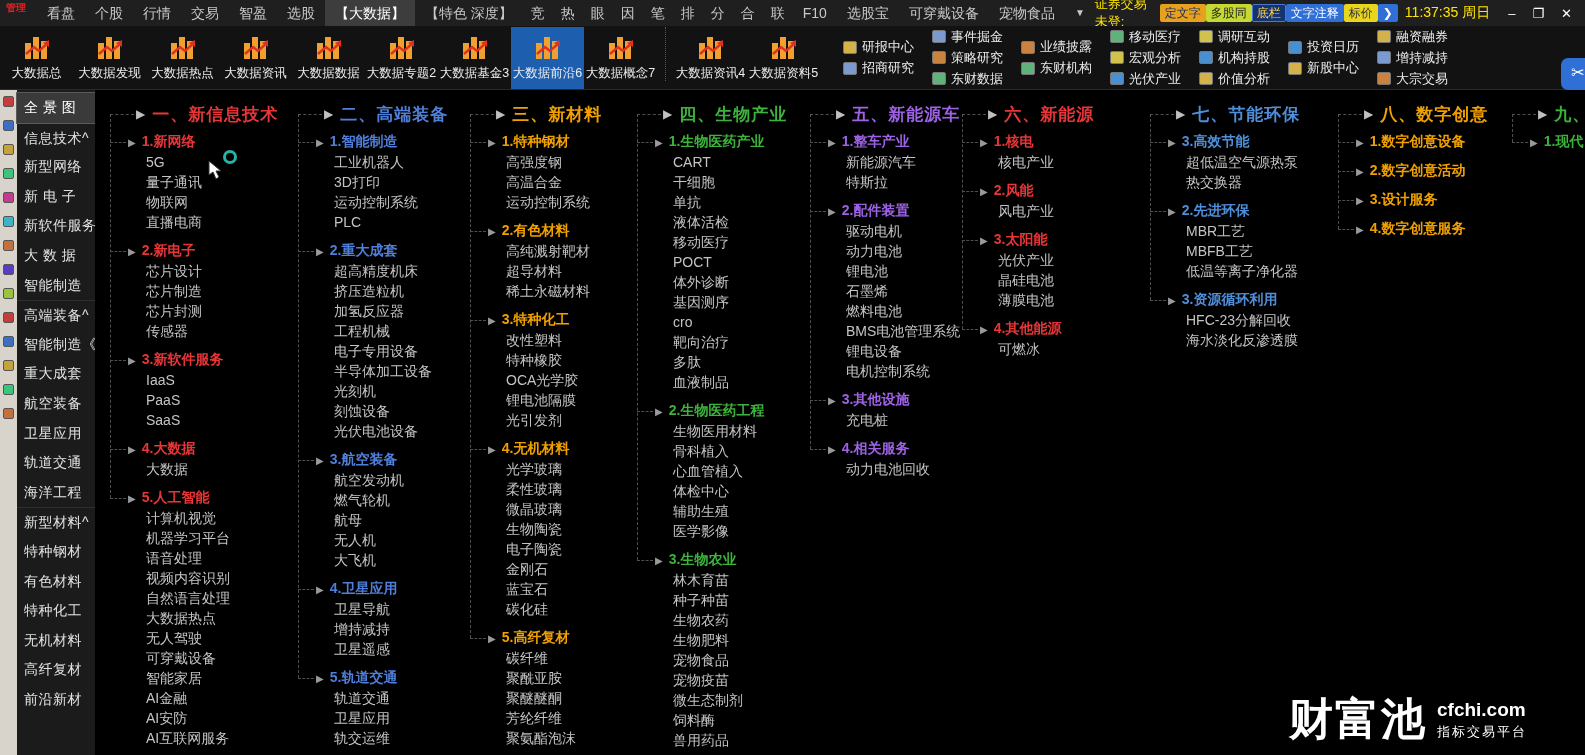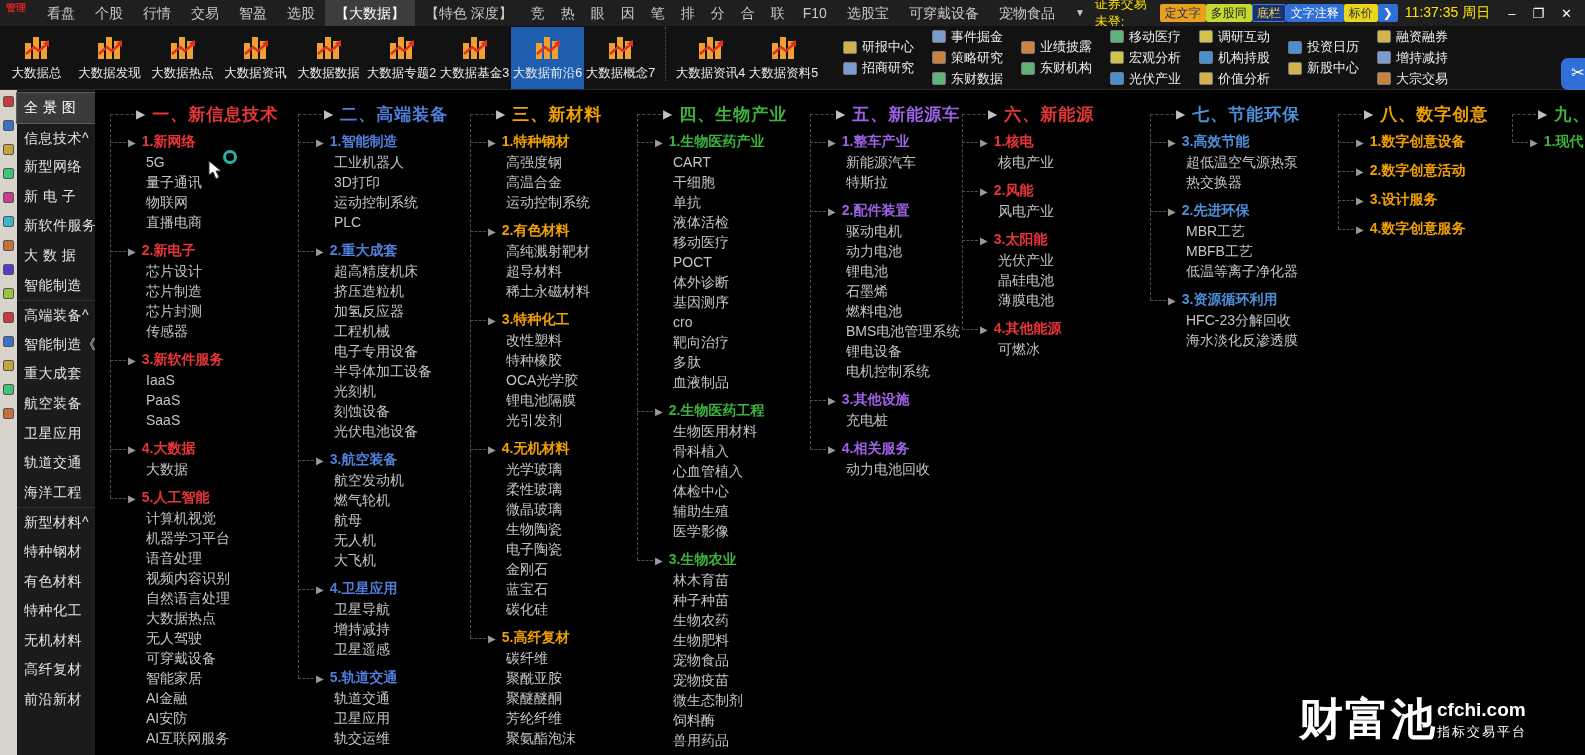--- a/index.html
+++ b/index.html
@@ -67,21 +67,21 @@
   .group-head .branch { width:16px; border-top:1px dashed #4f4f4f; }
   .item { height:20px; line-height:20px; padding-left:36px; color:#c4c4c4; font-size:14px; }
 
   
   .sel-ring { position:absolute; left:128px; top:60px; width:14px; height:14px;
     border:3px solid #27b3a4; border-radius:50%; }
   .cursor { position:absolute; left:113px; top:70px; }
 
   
   .footer { position:absolute; right:58px; bottom:6px; display:flex; align-items:center;
-    color:#fff; }
+    gap:10px; color:#fff; }
   .logo-cn { font-size:44px; font-weight:bold; letter-spacing:2px; }
   .logo-side { display:flex; flex-direction:column; gap:2px; }
   .logo-domain { font-size:19px; font-weight:bold; }
   .logo-tagline { font-size:13px; letter-spacing:2px; }
 </style>
 </head>
 <body>
 
 <div class="menubar">
   <div class="app-logo">管理</div>

